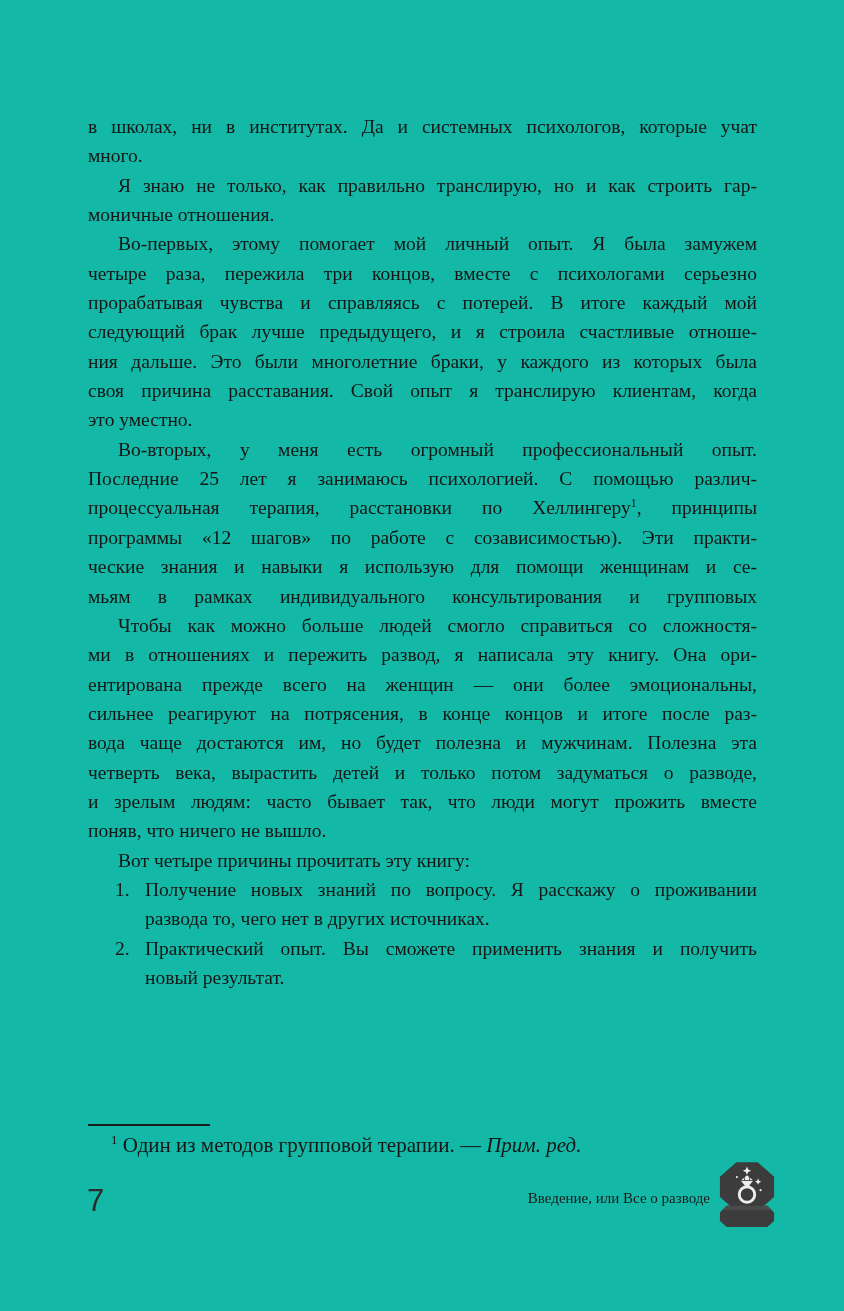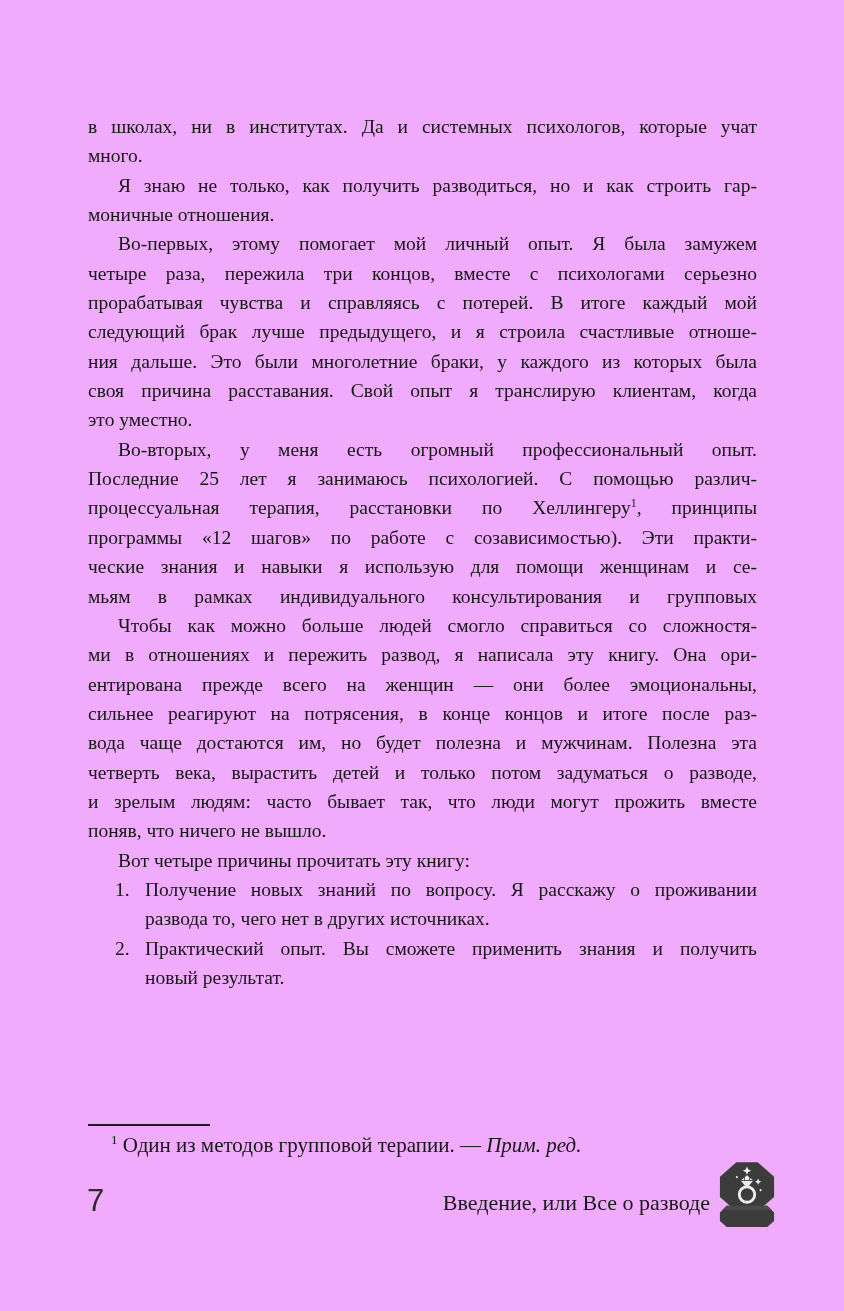--- a/index.html
+++ b/index.html
@@ -1,20 +1,20 @@
 <!DOCTYPE html>
 <html><head>
 <meta charset="utf-8">
 <style>
   html, body { margin: 0; padding: 0; background: #ffffff; }
   .page {
     position: relative;
     width: 844px;
     height: 1311px;
-    background: #f0abfc;
+    background: #14b8a6;
     font-family: "Liberation Serif", "DejaVu Serif", serif;
     color: #161616;
     overflow: hidden;
   }
   .body-text {
     position: absolute;
     left: 88px;
     top: 112px;
     width: 669px;
     font-size: 19.5px;
@@ -56,21 +56,21 @@
     top: 1183px;
     font-family: "Liberation Sans", "DejaVu Sans", sans-serif;
     font-weight: 300;
     font-size: 31px;
     color: #2c2c2c;
   }
   .running-footer {
     position: absolute;
     right: 134px;
     top: 1190px;
-    font-size: 22px;
+    font-size: 15px;
     color: #1a1a1a;
   }
   .ring-icon {
     position: absolute;
     left: 718px;
     top: 1162px;
     width: 58px;
     height: 66px;
   }
 </style>
@@ -80,21 +80,21 @@
 <div class="page">
 
   <div class="body-text">
 
     <div>
       <div class="l jl">в школах, ни в институтах. Да и системных психологов, которые учат</div>
       <div class="l end">много.</div>
     </div>
 
     <div>
-      <div class="l jl ind">Я знаю не только, как получить разводиться, но и как строить гар-</div>
+      <div class="l jl ind">Я знаю не только, как правильно транслирую, но и как строить гар-</div>
       <div class="l end">моничные отношения.</div>
     </div>
 
     <div>
       <div class="l jl ind">Во-первых, этому помогает мой личный опыт. Я была замужем</div>
       <div class="l jl">четыре раза, пережила три концов, вместе с психологами серьезно</div>
       <div class="l jl">прорабатывая чувства и справляясь с потерей. В итоге каждый мой</div>
       <div class="l jl">следующий брак лучше предыдущего, и я строила счастливые отноше-</div>
       <div class="l jl">ния дальше. Это были многолетние браки, у каждого из которых была</div>
       <div class="l jl">своя причина расставания. Свой опыт я транслирую клиентам, когда</div>

